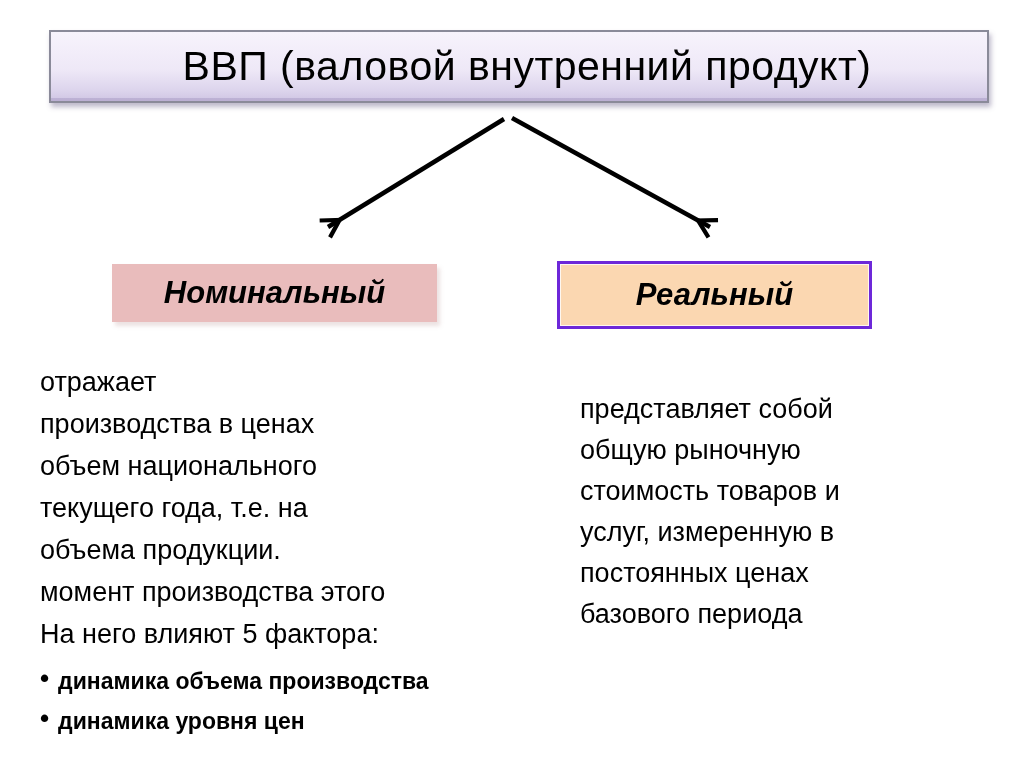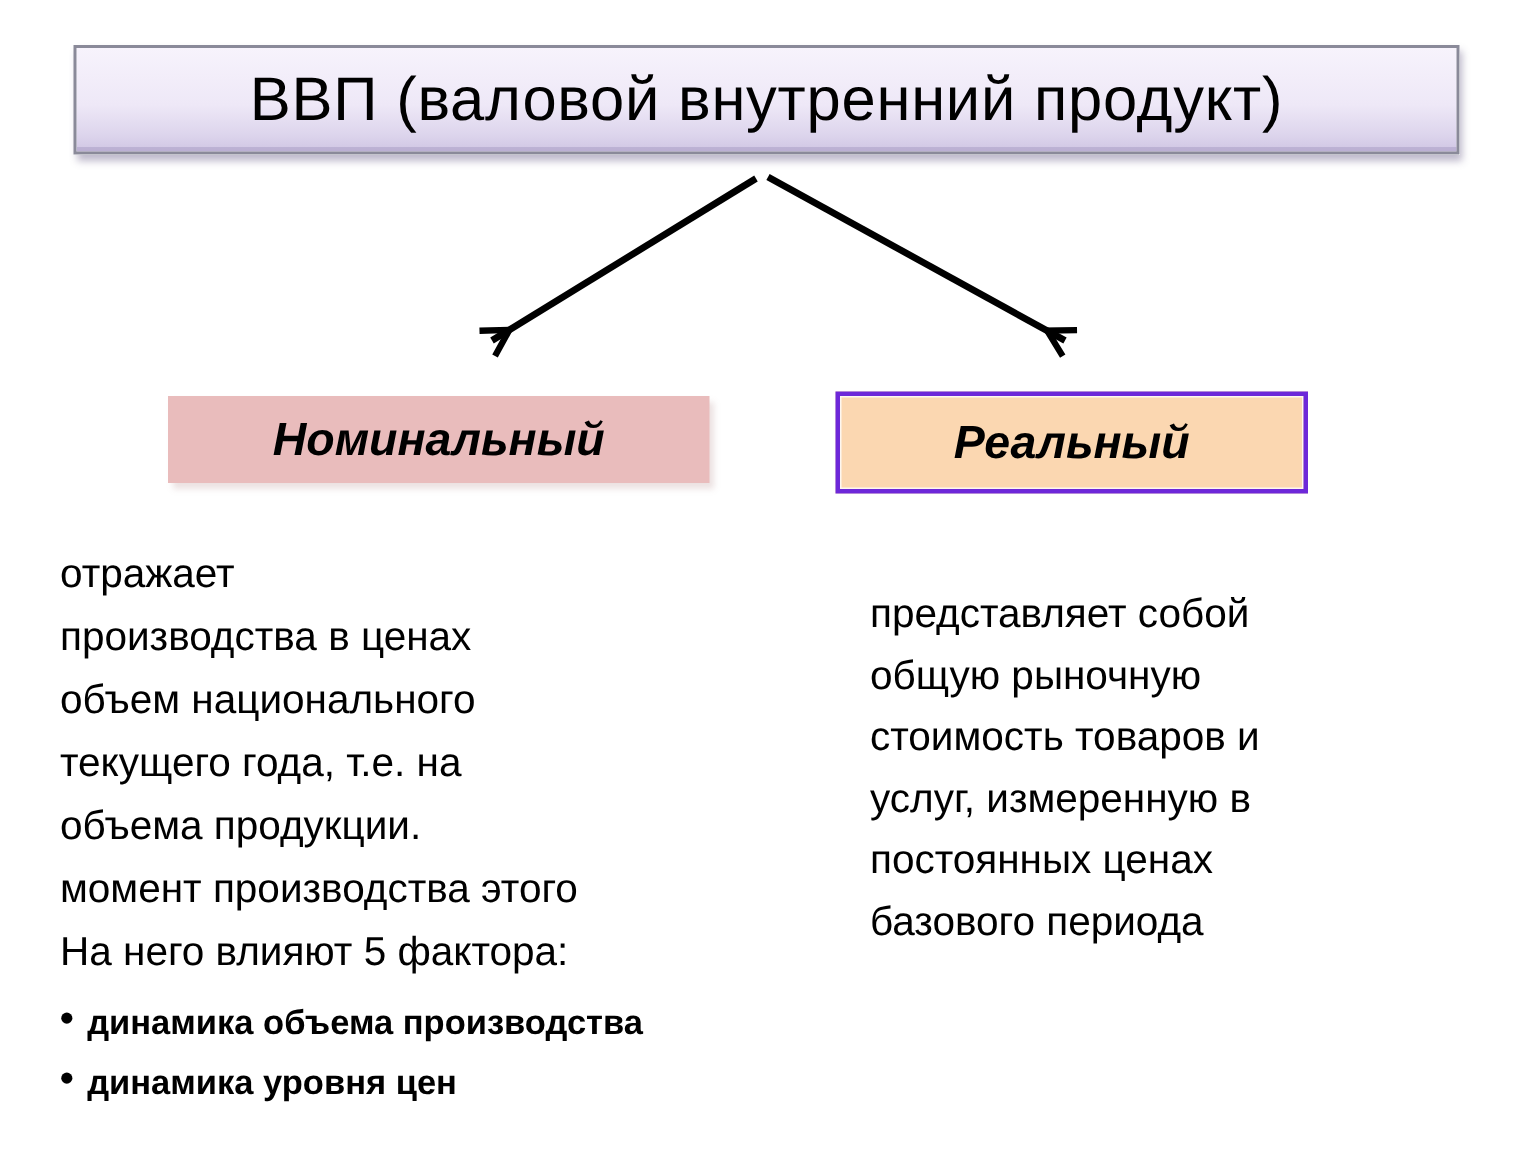--- a/index.html
+++ b/index.html
@@ -24,20 +24,21 @@
     top: 30px;
     width: 920px;
     height: 69px;
     background: linear-gradient(to bottom, #f7f3fc 0%, #eee8f7 55%, #dcd4ec 85%, #cfc5e3 100%);
     border: 2px solid #8a8a99;
     box-shadow: 2px 4px 5px rgba(110, 100, 140, 0.45),
                 inset 0 -3px 0 rgba(150, 135, 180, 0.35);
     display: flex;
     align-items: center;
     justify-content: center;
+    padding-left: 16px;
   }
   .title-box .title-text {
     font-size: 41px;
     letter-spacing: 0.5px;
     white-space: nowrap;
   }
 
   
   svg.arrows {
     position: absolute;
@@ -52,21 +53,21 @@
     display: flex;
     align-items: center;
     justify-content: center;
     font-weight: bold;
     font-style: italic;
     font-size: 31px;
   }
   .label-box.nominal {
     left: 112px;
     top: 264px;
-    width: 361px;
+    width: 325px;
     height: 58px;
     background: #e9bcbc;
     box-shadow: 3px 4px 4px rgba(180, 140, 140, 0.25);
   }
   .label-box.real {
     left: 557px;
     top: 261px;
     width: 309px;
     height: 62px;
     background: #fbd7b1;

